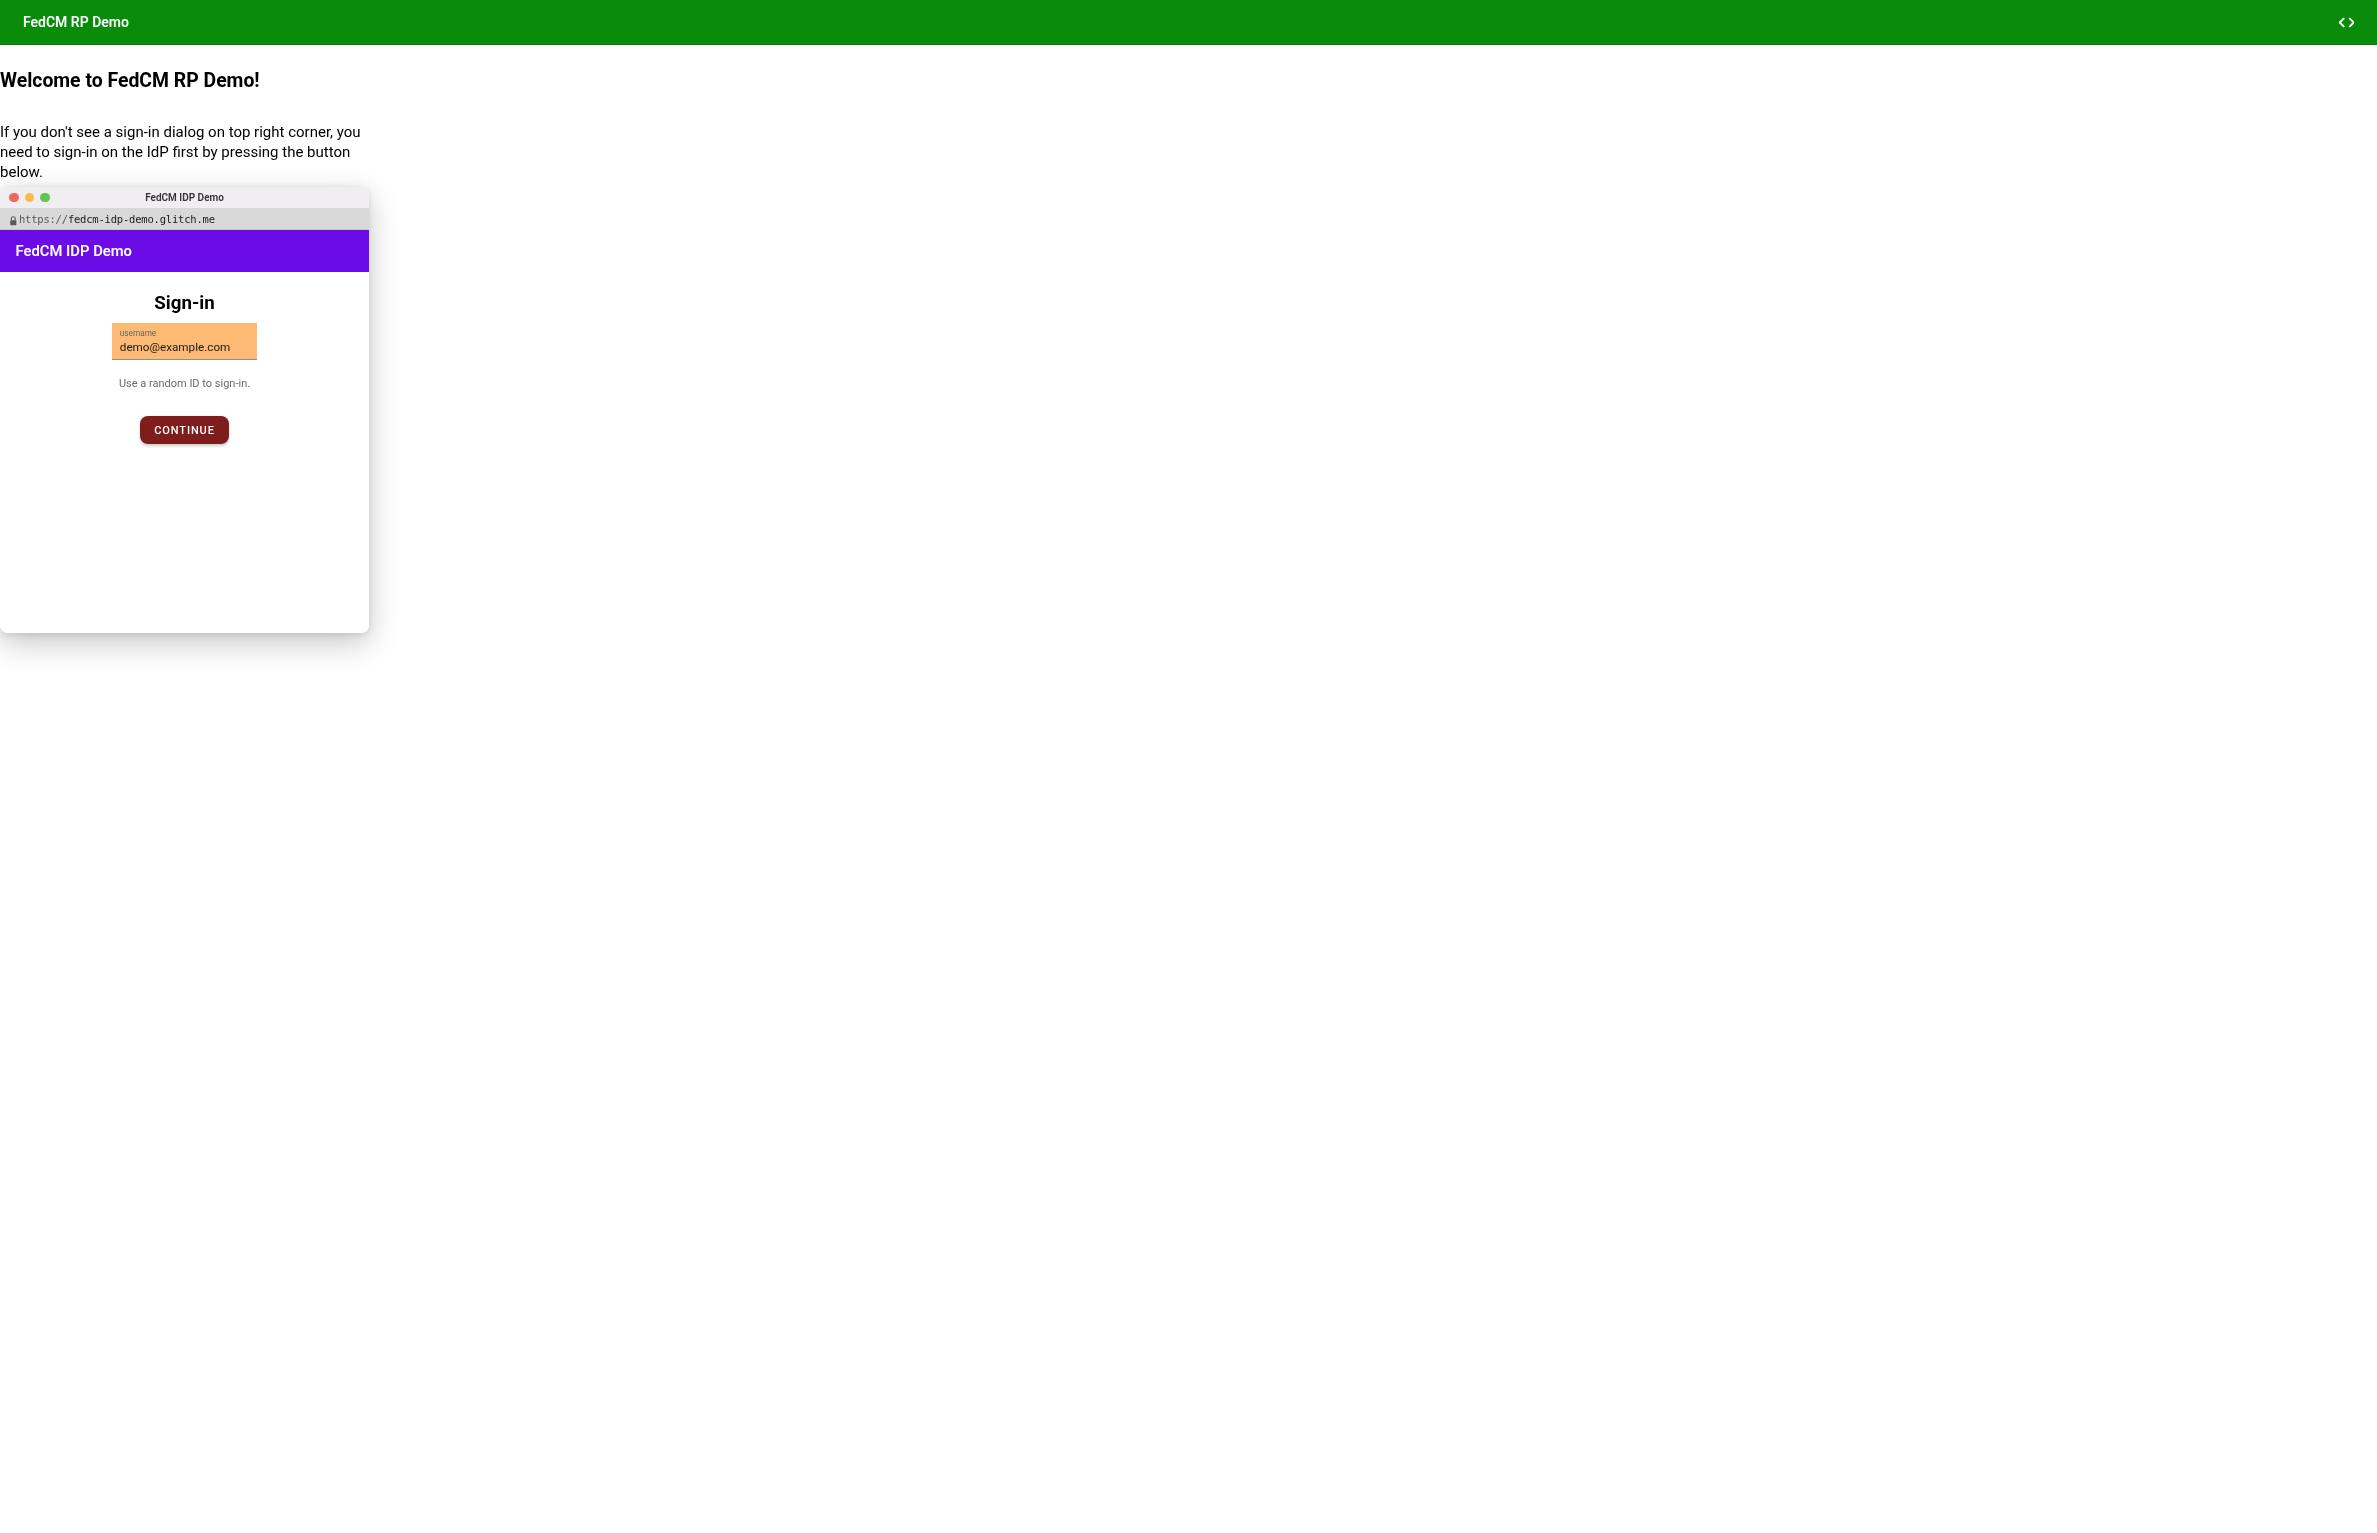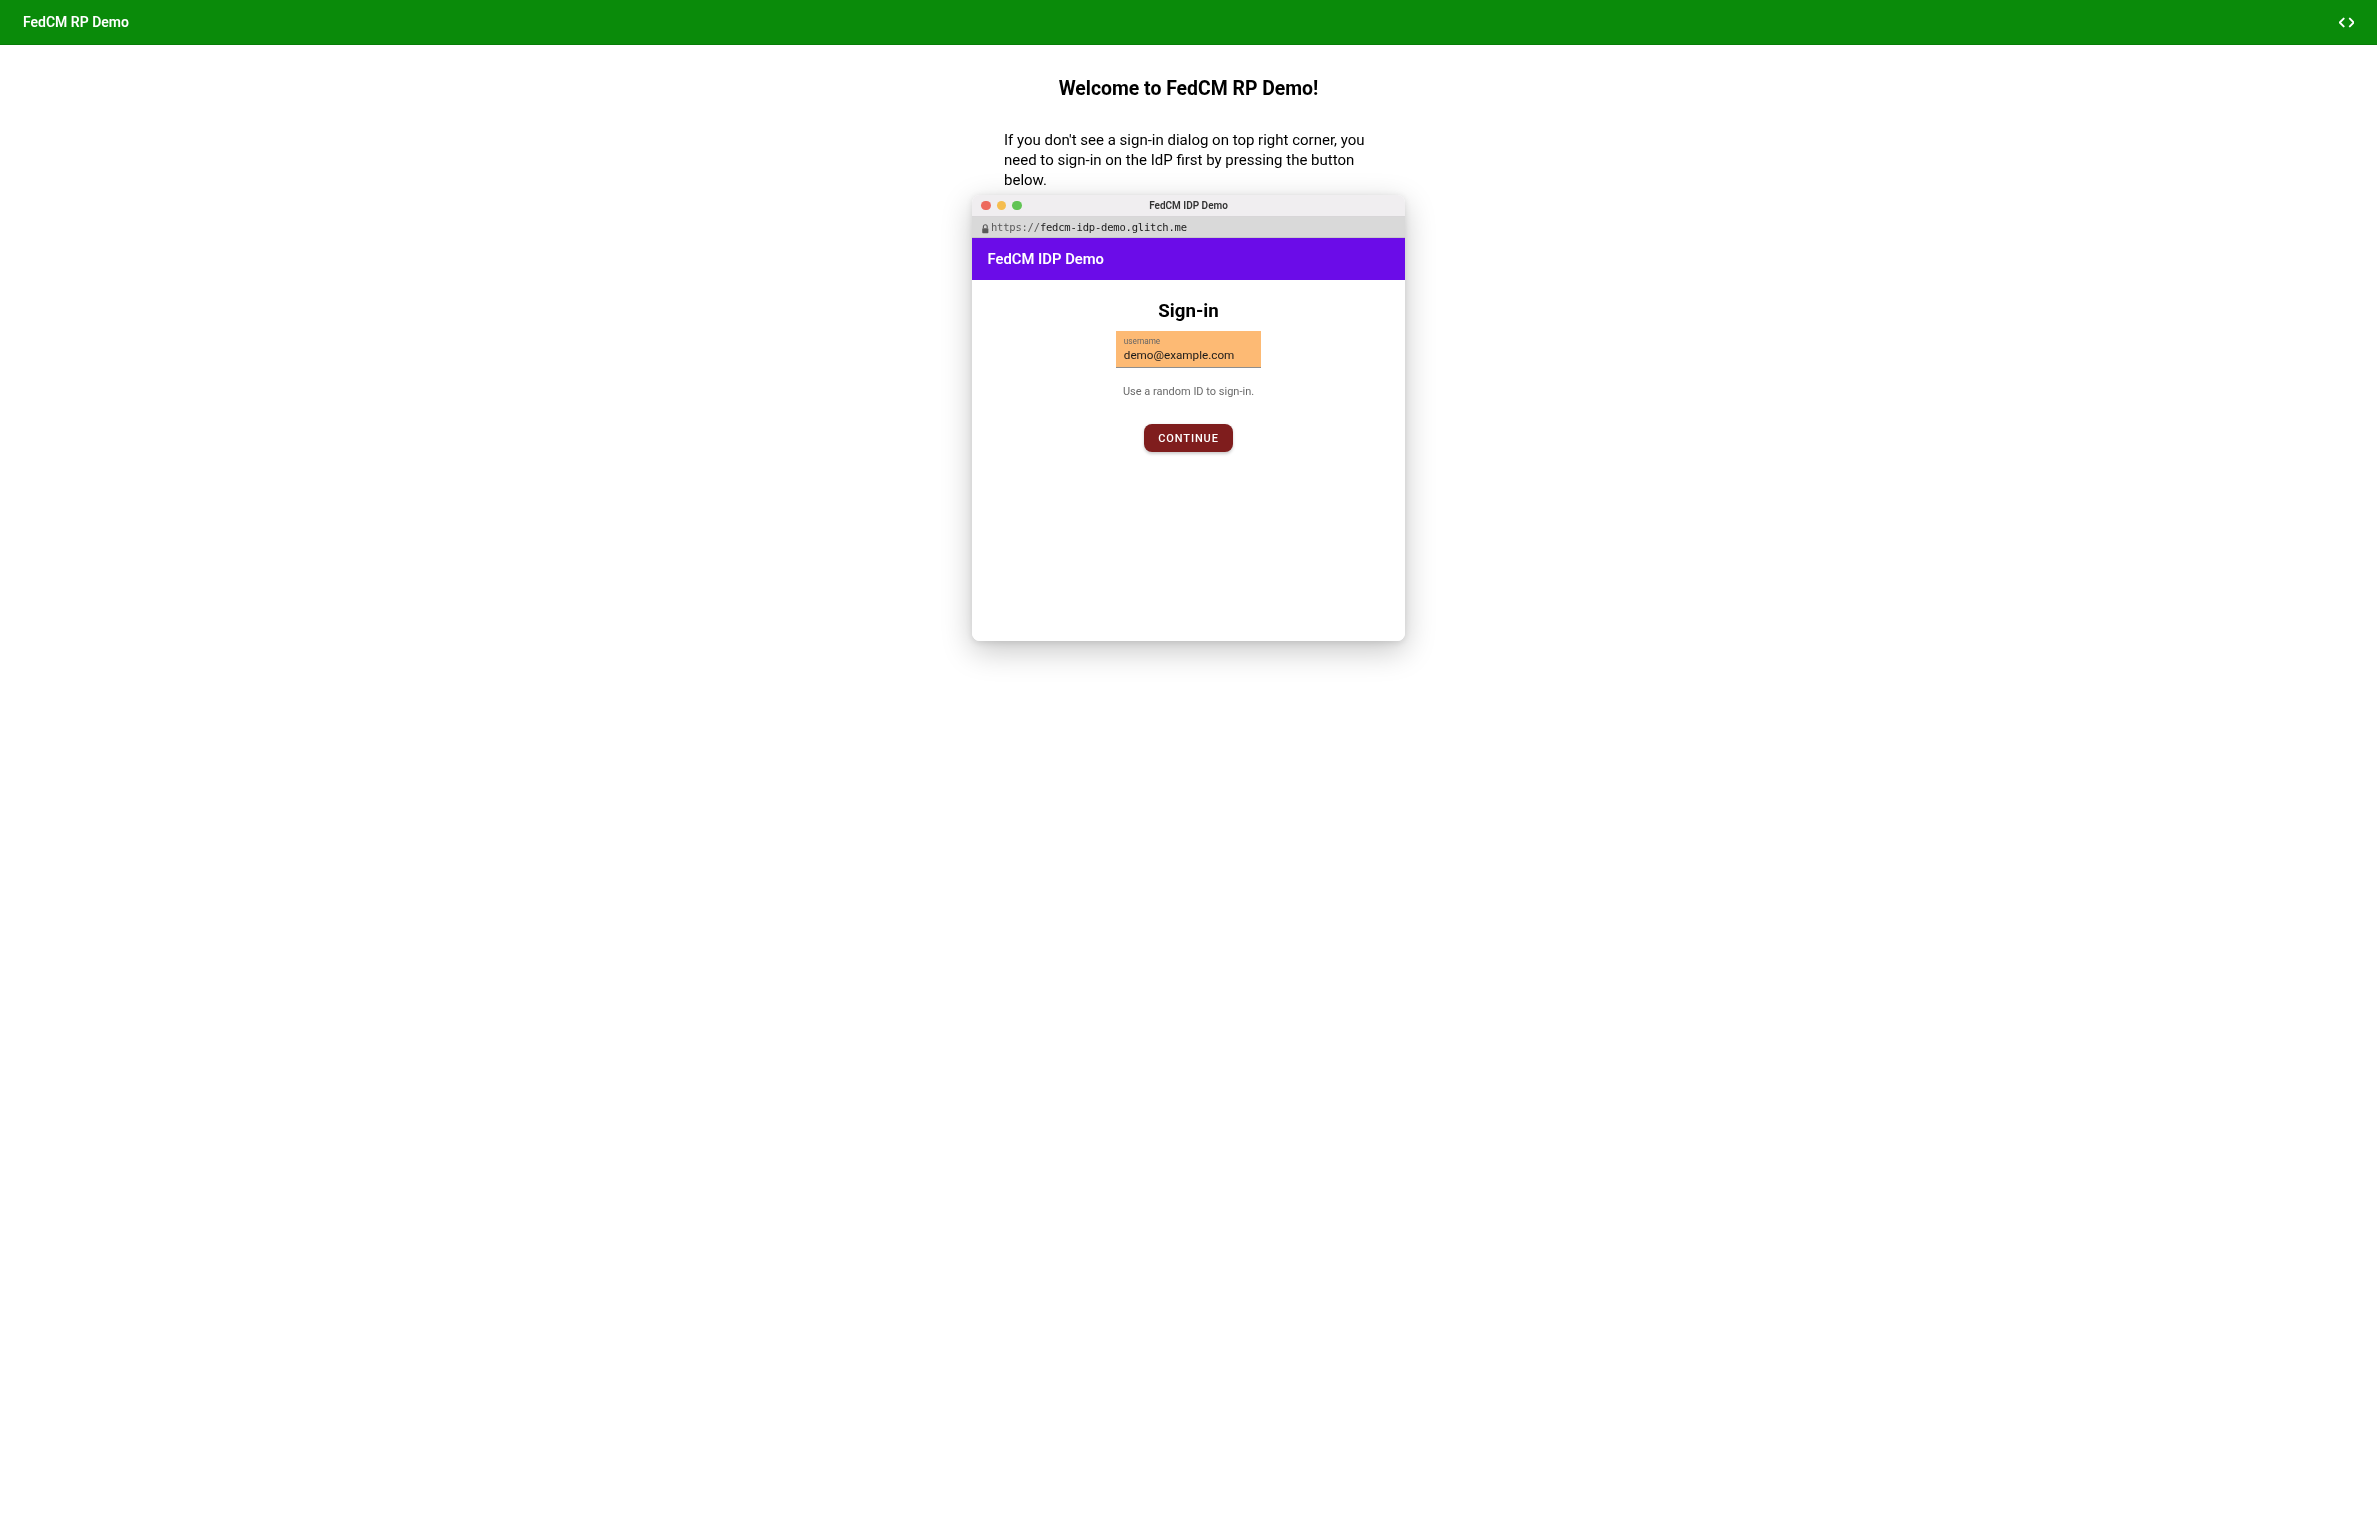--- a/index.html
+++ b/index.html
@@ -34,42 +34,41 @@
     
     .code-icon {
       display: flex;
       align-items: center;
       cursor: pointer;
     }
     
     .main-content {
       display: flex;
       flex-direction: column;
-      align-items: center;
-      padding-top: 32px;
+      padding-top: 24px;
     }
     
     .welcome-heading {
       font-size: 19.4px;
       font-weight: 700;
       color: #000000;
       margin-bottom: 29.5px;
     }
     
     .instruction-text {
       font-size: 15px;
       color: #000000;
       max-width: 369px;
       line-height: 1.35;
       text-align: left;
       margin-bottom: 4.7px;
     }
     
     .browser-window {
-      width: 433px;
+      width: 369px;
       height: 446px;
       background: #ffffff;
       border-radius: 7.8px;
       box-shadow: 0 9.3px 31px rgba(0,0,0,0.22), 0 1.6px 6.2px rgba(0,0,0,0.1);
       overflow: hidden;
       display: flex;
       flex-direction: column;
     }
     
     .window-chrome {

